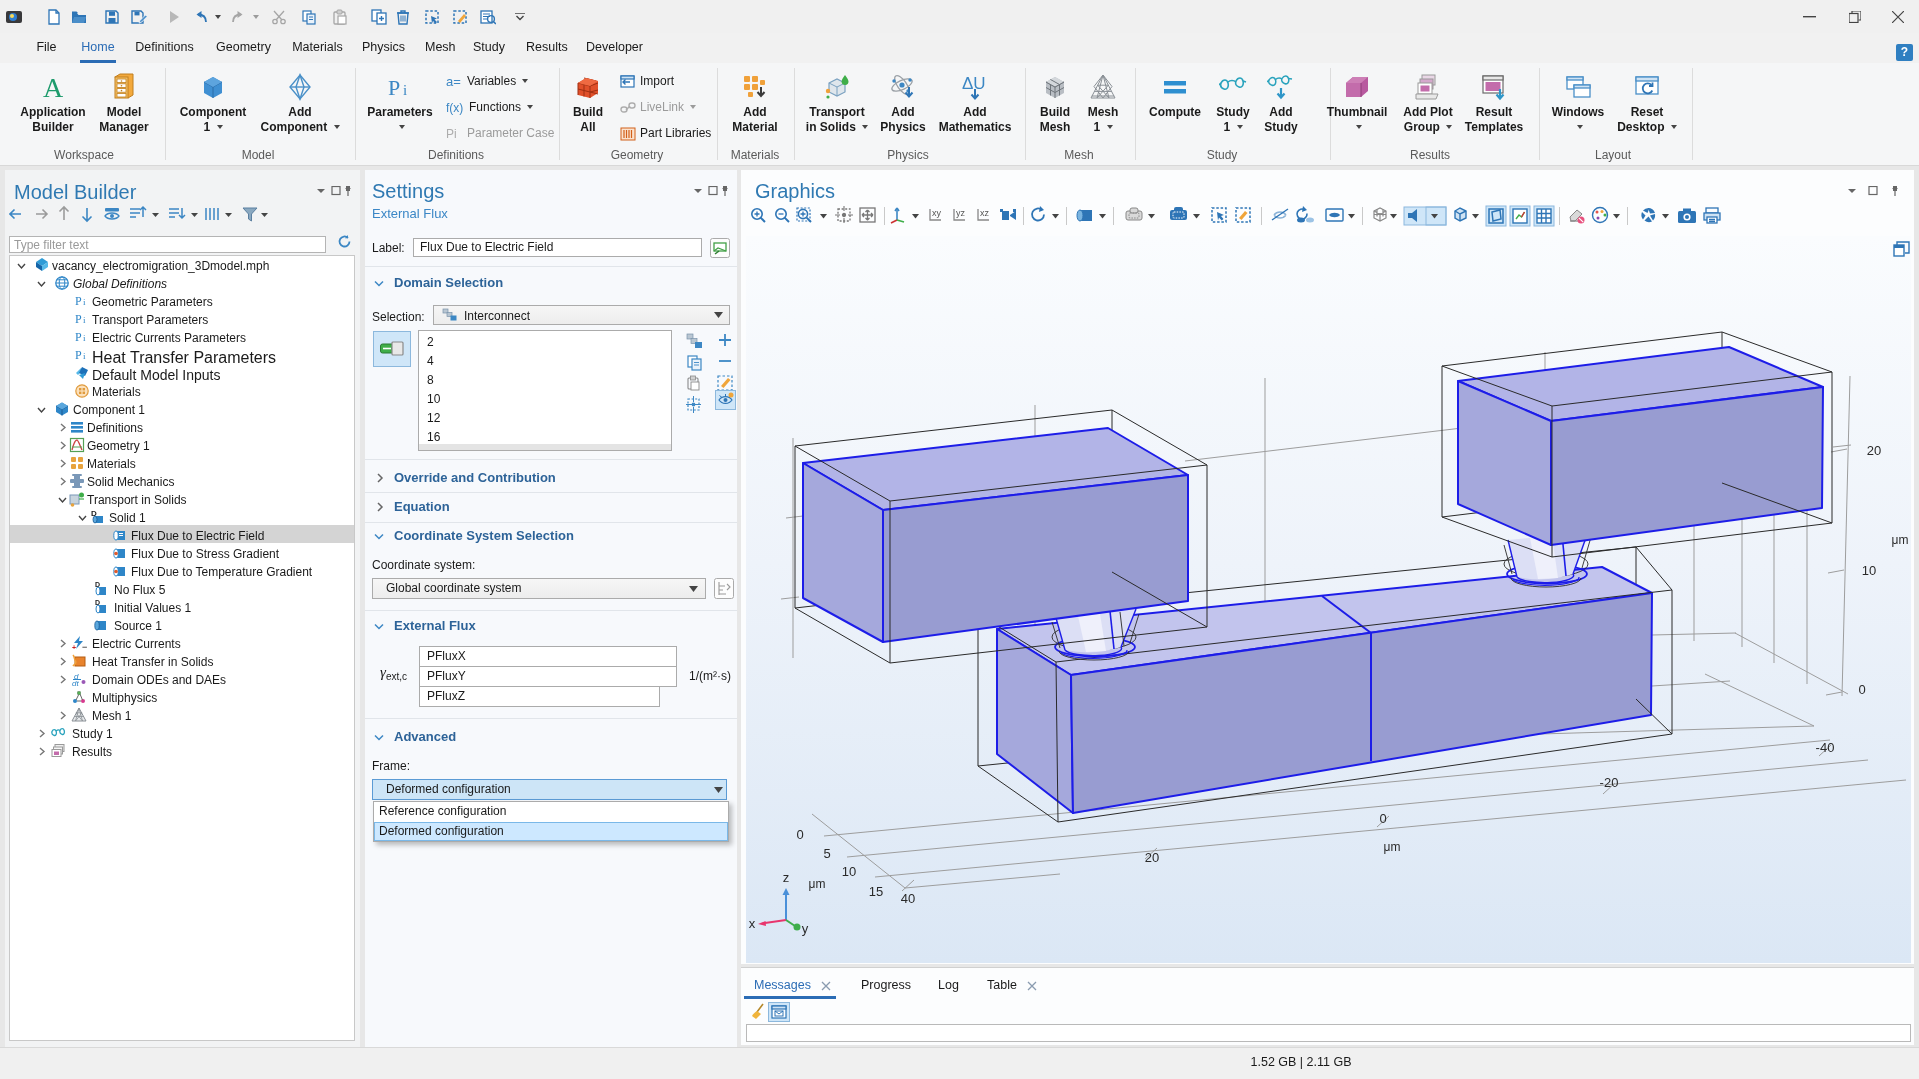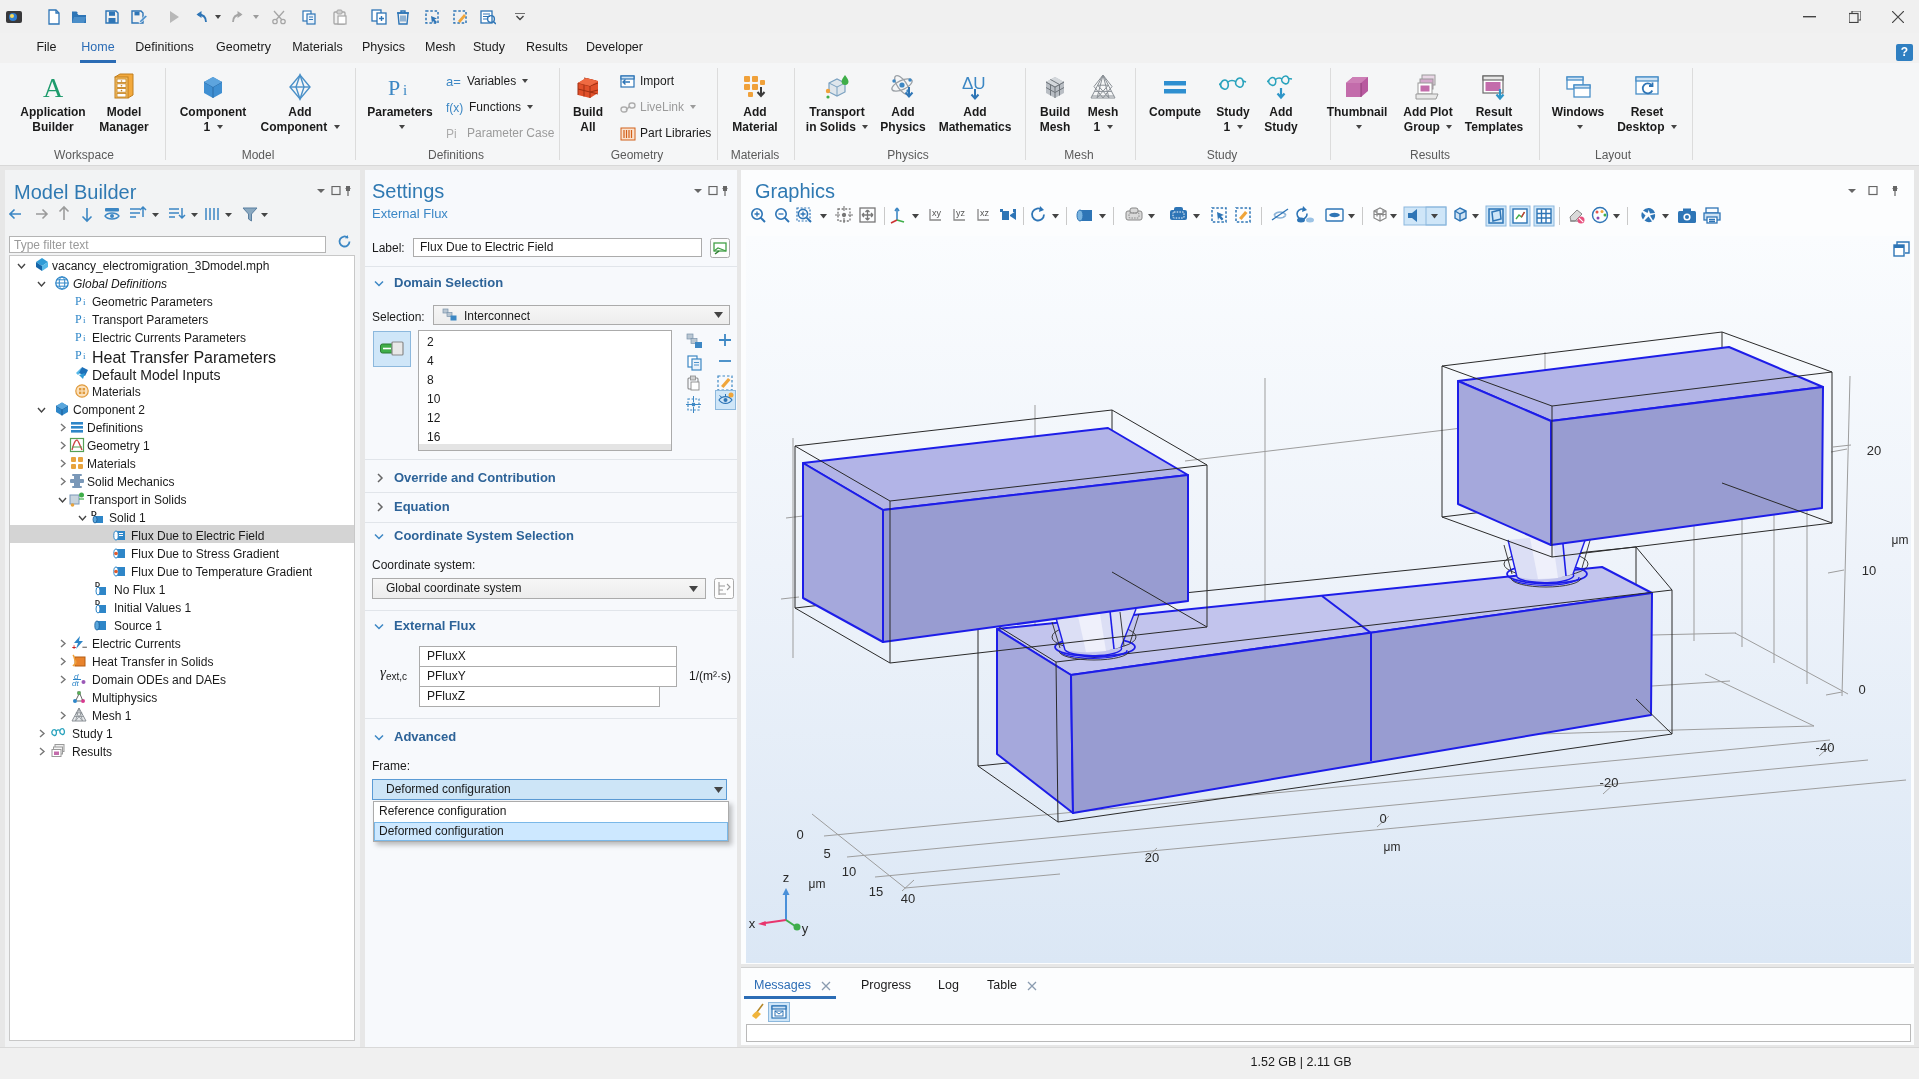--- a/index.html
+++ b/index.html
@@ -517,21 +517,21 @@
 <div class="abs" style="left:92px;top:385px;font-size:12px;">Materials</div>
 <svg class="abs" style="left:37px;top:405px" width="9" height="9">
     <path d="M1 3l3.5 4L8 3" stroke="#444" stroke-width="1.4" fill="none"></path>
   </svg>
 <svg class="abs" style="left:54px;top:401px" width="16" height="16" viewBox="0 0 16 16">
     <path d="M2 5l6-3.5L14 5v6l-6 3.5L2 11z" fill="#2e86c8"></path>
     <path d="M2 5l6 3.5L14 5" stroke="#1a5c96" fill="none"></path>
     <path d="M8 8.5V14.5" stroke="#1a5c96"></path>
     <path d="M2 5l6-3.5L14 5 8 8.5z" fill="#5aa7dd"></path>
   </svg>
-<div class="abs" style="left:73px;top:403px;font-size:12px;">Component 2</div>
+<div class="abs" style="left:73px;top:403px;font-size:12px;">Component 1</div>
 <svg class="abs" style="left:58px;top:423px" width="9" height="9">
     <path d="M3 1l4 3.5L3 8" stroke="#777" stroke-width="1.4" fill="none"></path>
   </svg>
 <svg class="abs" style="left:69px;top:419px" width="16" height="16" viewBox="0 0 16 16">
     <g fill="#2e86c8">
       <rect x="2" y="3" width="12" height="2.6"></rect>
       <rect x="2" y="7" width="12" height="2.6"></rect>
       <rect x="2" y="11" width="12" height="2.6"></rect>
     </g>
   </svg>
@@ -605,21 +605,21 @@
     <path d="M4 4h9a0 0 0 010 9H4z" fill="#2e86c8"></path>
     <ellipse cx="4" cy="8.5" rx="2.2" ry="4.5" fill="#fff" stroke="#2e86c8" stroke-width="1"></ellipse>
     <circle cx="4" cy="8.5" r="1.8" fill="#e05a2b"></circle>
   </svg>
 <div class="abs" style="left:131px;top:565px;font-size:12px;">Flux Due to Temperature Gradient</div>
 <svg class="abs" style="left:94px;top:581px" width="16" height="16" viewBox="0 0 16 16">
     <text x="1" y="6" font-size="7" font-weight="bold" fill="#1a1a1a">D</text>
     <path d="M4 6h8a0 0 0 010 8H4z" fill="#2e86c8"></path>
     <ellipse cx="4" cy="10" rx="2" ry="4" fill="#fff" stroke="#2e86c8" stroke-width="1"></ellipse>
   </svg>
-<div class="abs" style="left:114px;top:583px;font-size:12px;">No Flux 1</div>
+<div class="abs" style="left:114px;top:583px;font-size:12px;">No Flux 5</div>
 <svg class="abs" style="left:94px;top:599px" width="16" height="16" viewBox="0 0 16 16">
     <text x="1" y="6" font-size="7" font-weight="bold" fill="#1a1a1a">D</text>
     <path d="M4 6h8a0 0 0 010 8H4z" fill="#2e86c8"></path>
     <ellipse cx="4" cy="10" rx="2" ry="4" fill="#fff" stroke="#2e86c8" stroke-width="1"></ellipse>
   </svg>
 <div class="abs" style="left:114px;top:601px;font-size:12px;">Initial Values 1</div>
 <svg class="abs" style="left:94px;top:617px" width="16" height="16" viewBox="0 0 16 16">
     <path d="M3 4h9a0 0 0 010 9H3z" fill="#2e86c8"></path>
     <ellipse cx="3" cy="8.5" rx="2.2" ry="4.5" fill="#5aa7dd" stroke="#1a5c96" stroke-width="0.8"></ellipse>
   </svg>

